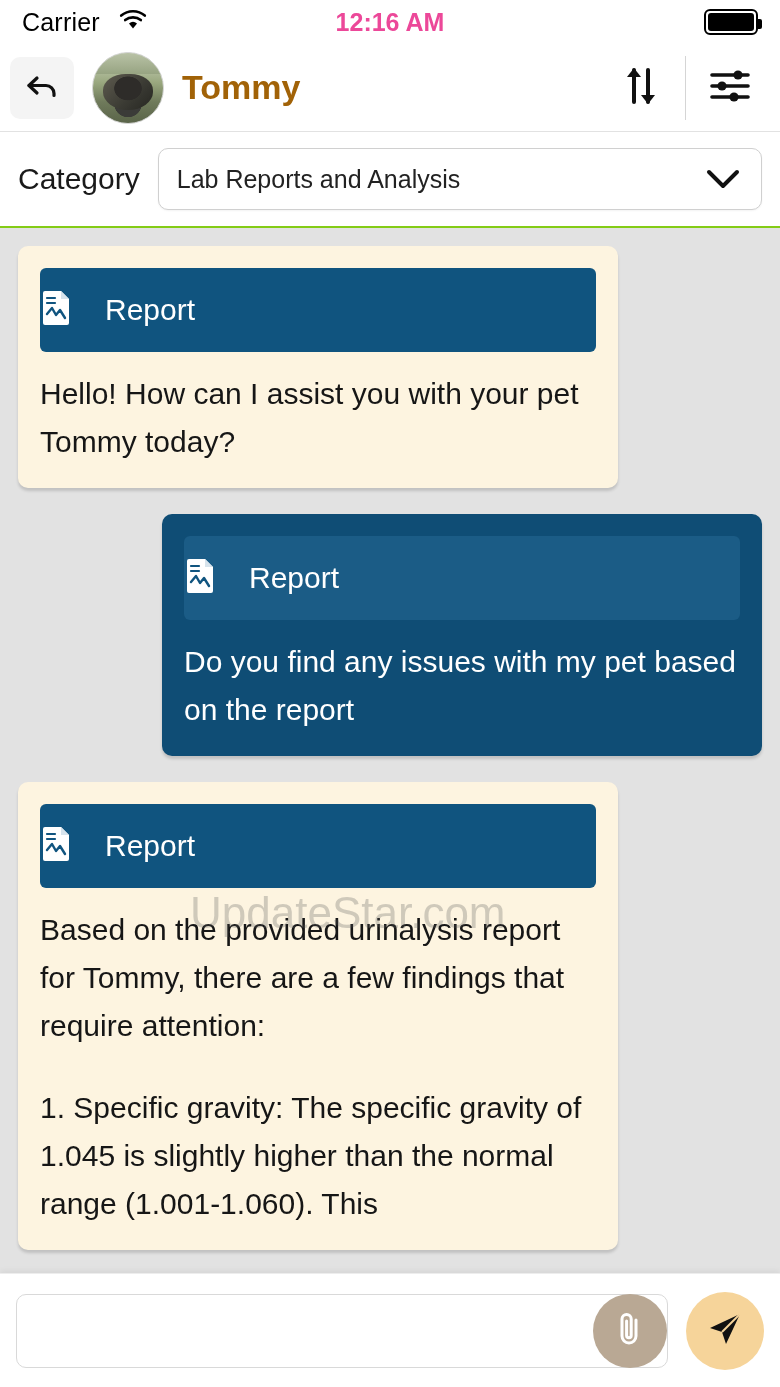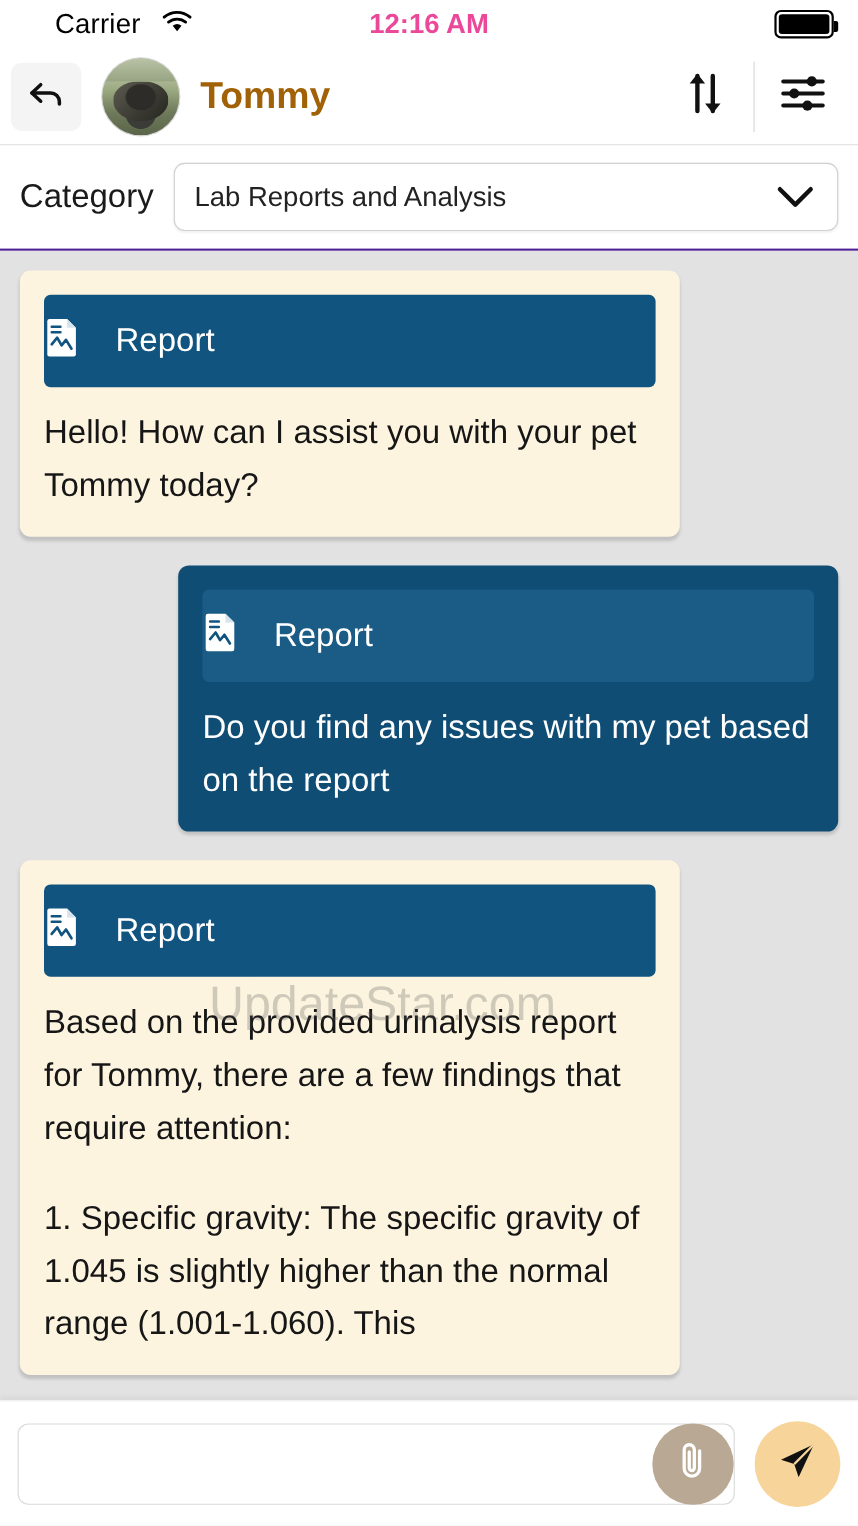--- a/index.html
+++ b/index.html
@@ -13,21 +13,21 @@
   }
 
   
   .statusbar {
     height: 44px;
     display: flex; align-items: center;
     padding: 0 22px;
     background: #ffffff;
     position: relative;
   }
-  .sb-left { display:flex; align-items:center; gap:18px;margin-left:28px; }
+  .sb-left { display:flex; align-items:center; gap:18px; }
   .sb-carrier { font-size: 25px; color:#000; letter-spacing: .2px; }
   .sb-time {
     position:absolute; left:0; right:0; text-align:center;
     font-size: 25px; font-weight: 600; color:#ec4899;
     pointer-events:none;
   }
   .sb-right { margin-left:auto; display:flex; align-items:center; }
   .battery {
     width: 54px; height: 26px; border: 2px solid #000; border-radius: 6px;
     position: relative; background: transparent;
@@ -76,21 +76,21 @@
   }
   .pet-name { font-size: 34px; font-weight: 700; color:#a16207; margin-left: 18px; }
   .hdr-actions { margin-left:auto; display:flex; align-items:center; gap: 0; }
   .hdr-icon { width: 64px; height: 64px; display:flex; align-items:center; justify-content:center; }
   .hdr-divider { width:1px; height:64px; background:#d5d5d5; margin: 0 12px; }
 
   
   .category-row {
     height: 96px; background:#fff;
     display:flex; align-items:center; padding: 0 18px;
-    border-bottom: 2px solid #4c1d95;
+    border-bottom: 2px solid #84cc16;
   }
   .category-label { font-size: 30px; color:#1a1a1a; }
   .category-select {
     margin-left: 18px; flex: 1 1 auto;
     height: 62px; border:1px solid #d0d0d0; border-radius: 10px;
     background:#fff; display:flex; align-items:center;
     padding: 0 18px; color:#222; font-size: 25px;
     box-shadow: 0 1px 2px rgba(0,0,0,.05);
   }
   .category-value { flex:1 1 auto; }

